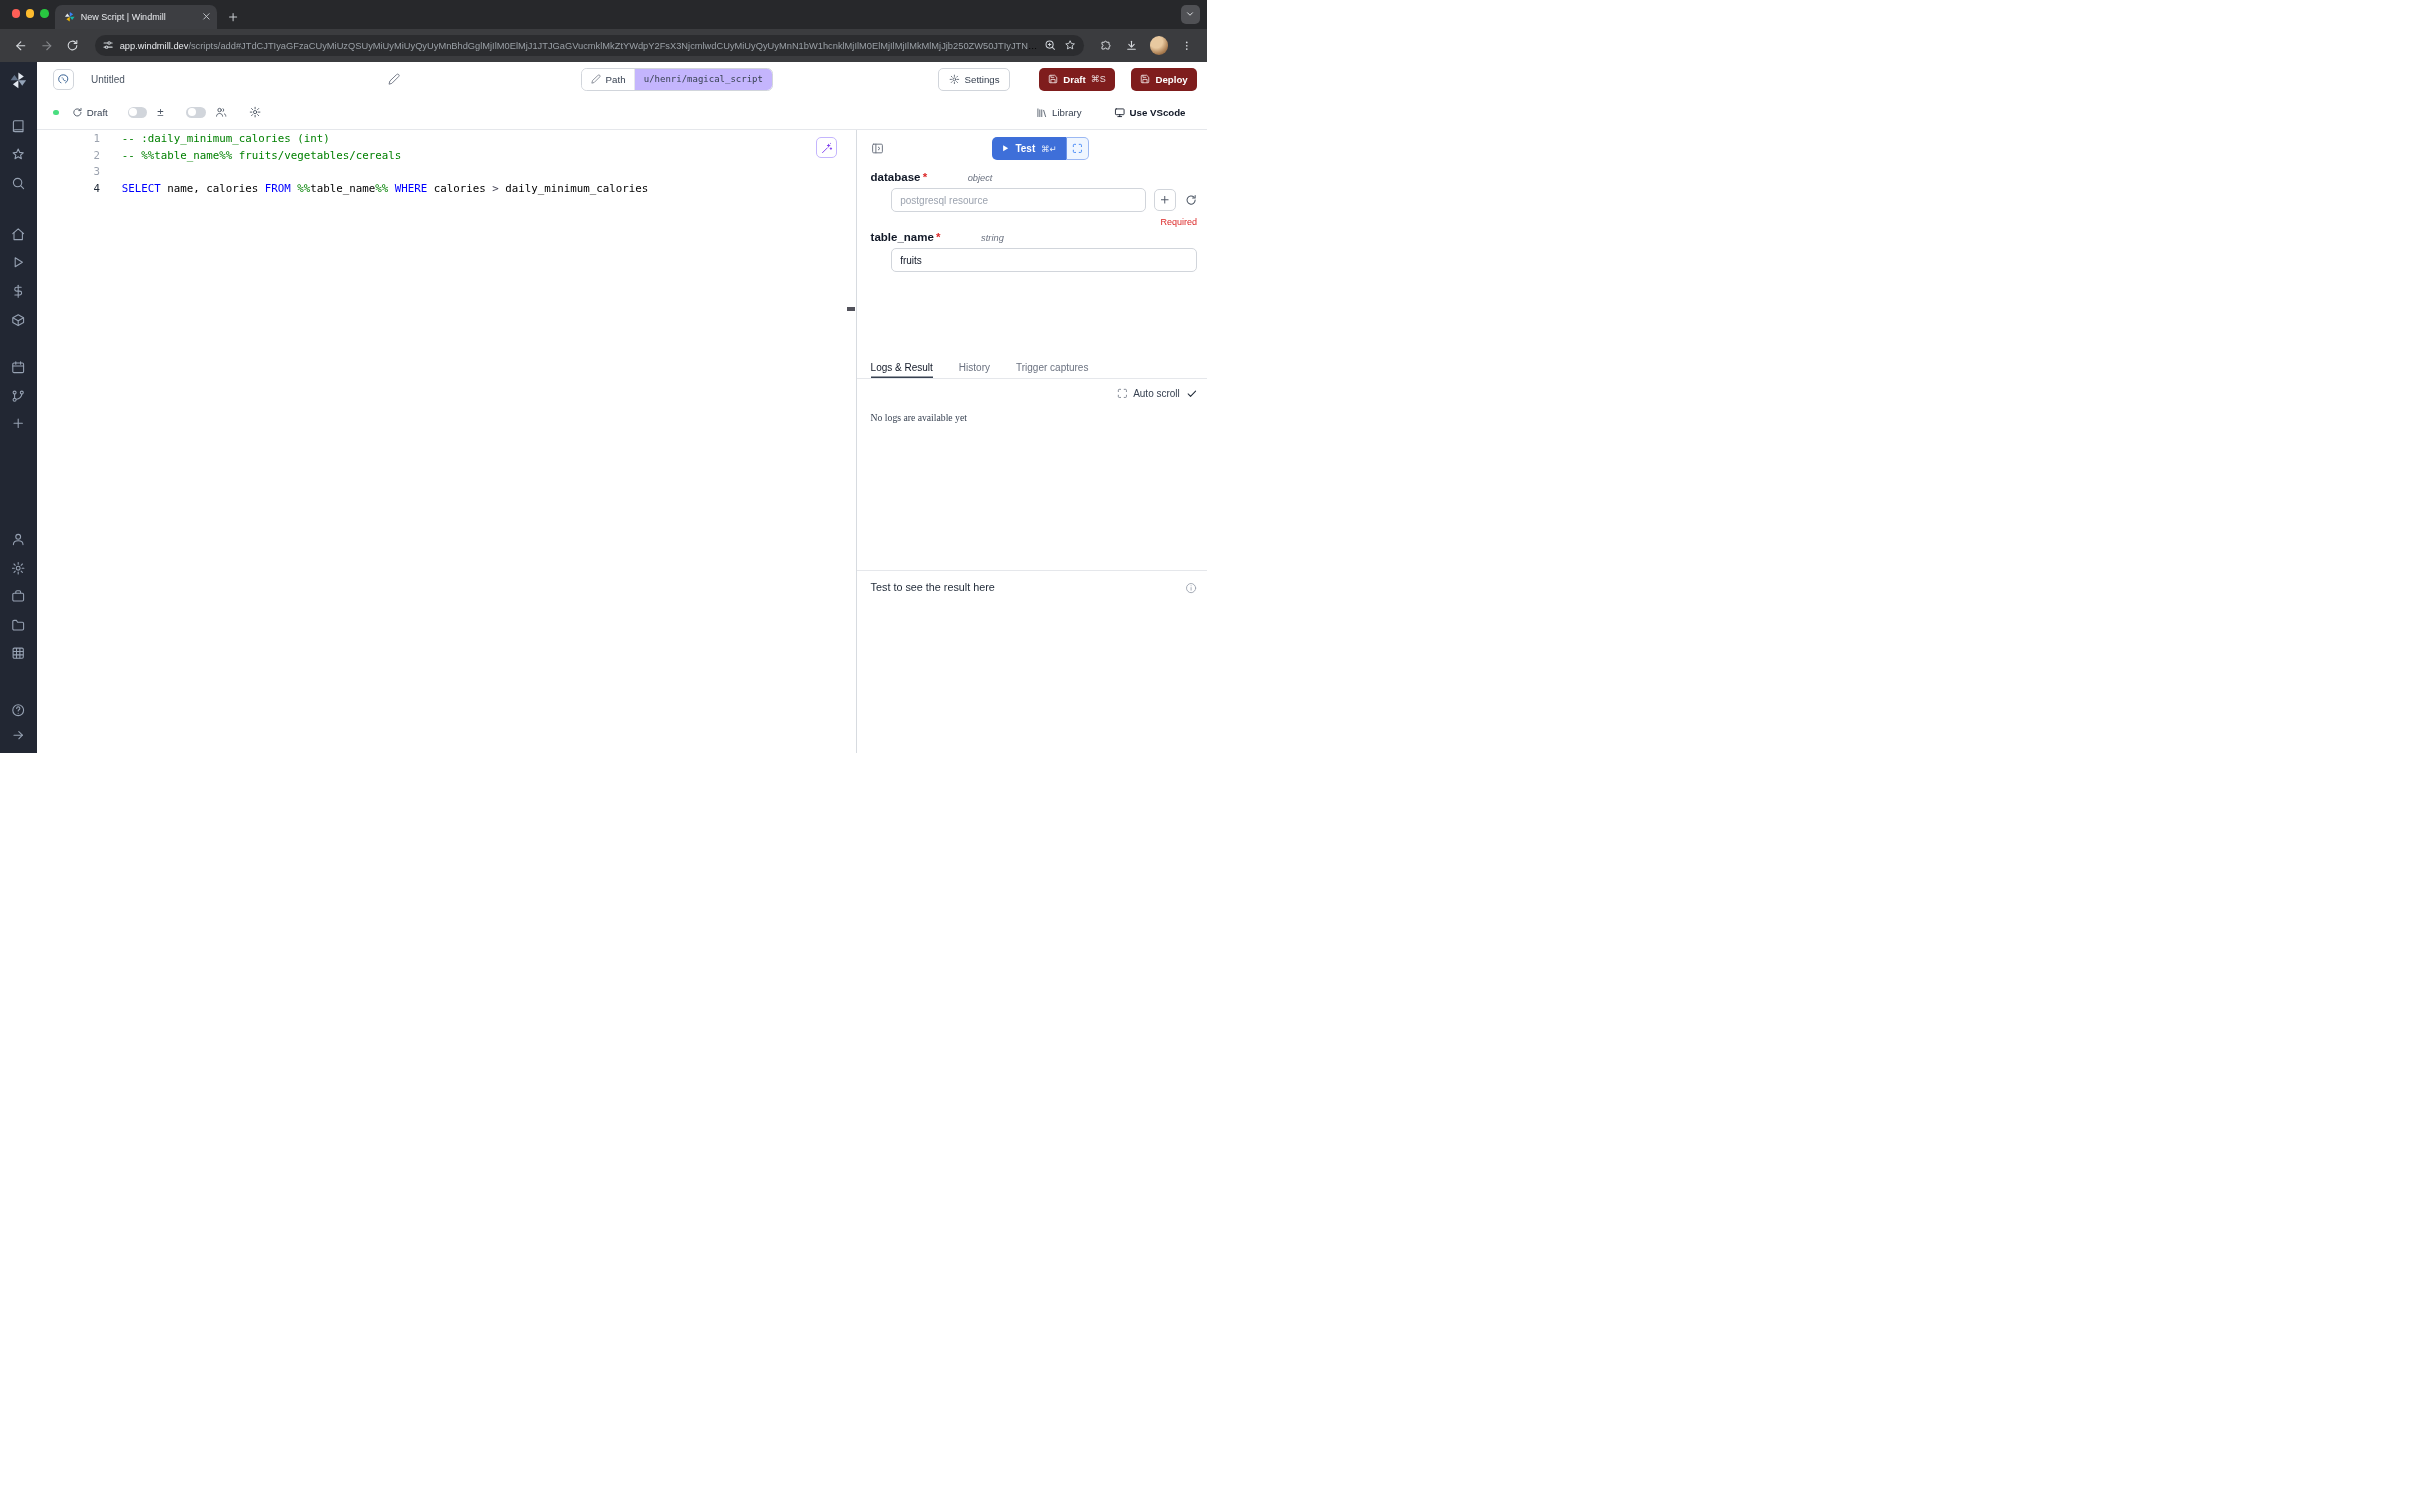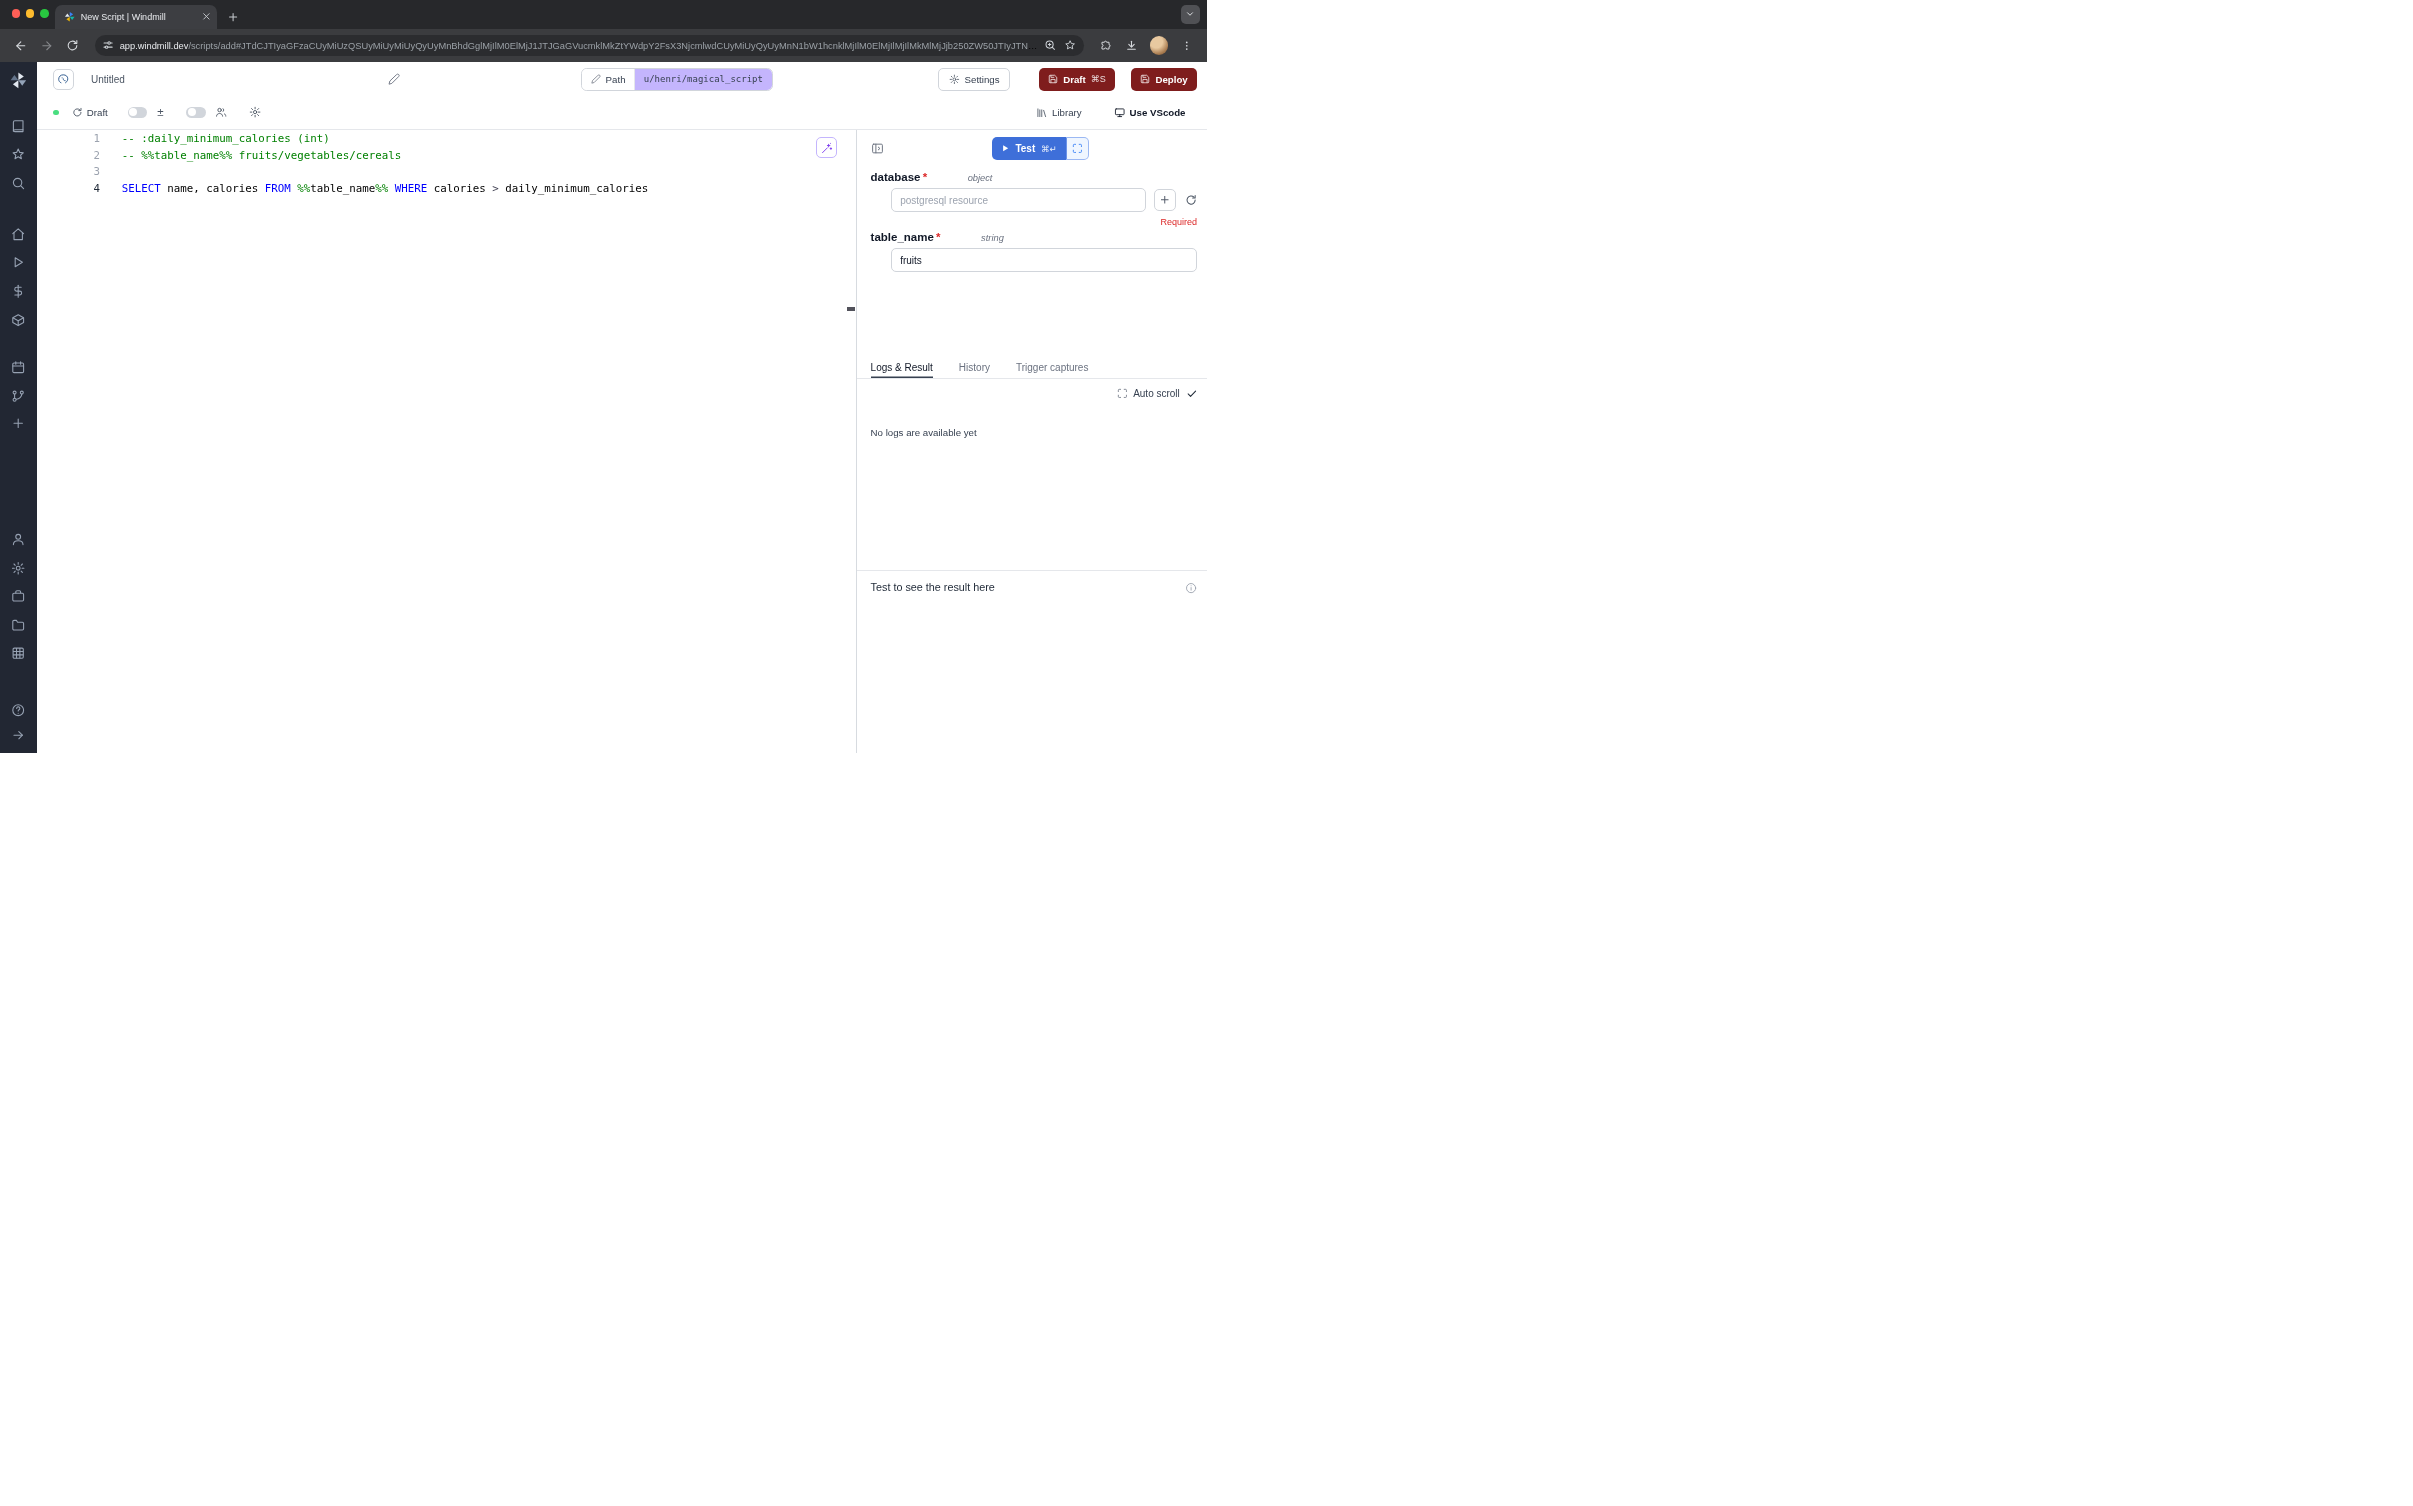--- a/index.html
+++ b/index.html
@@ -101,21 +101,21 @@
               display:flex; align-items:center; justify-content:center; color:#4b5563; cursor:pointer; flex:none; }
   .refresh-ic { margin-left:9.3px; color:#4b5563; display:flex; cursor:pointer; flex:none; }
   .required-note { text-align:right; color:#dc2626; font-size:9px; margin-top:4.3px; }
 
   .rp-tabs { height:24.4px; flex:none; display:flex; align-items:flex-end; gap:26px; padding:0 13.6px; border-bottom:0.7px solid #e5e7eb; }
   .rtab { font-size:10px; color:#6b7280; padding-bottom:5.7px; cursor:pointer; }
   .rtab-active { color:#111827; box-shadow:inset 0 -1.4px 0 #374151; }
 
   .rp-logs { height:192px; flex:none; padding:0 10px 0 13.6px; border-bottom:0.7px solid #e5e7eb; }
   .autoscroll { display:flex; align-items:center; justify-content:flex-end; gap:5.7px; margin-top:8.6px; color:#374151; font-size:10px; }
-  .logs-empty { margin-top:28px; font-family:Liberation Sans, sans-serif; font-size:9.7px; color:#374151; }
+  .logs-empty { margin-top:13px; font-family:Liberation Serif, serif; font-size:9.7px; color:#374151; }
 
   .rp-result { flex:1; padding:9.3px 10px 0 13.6px; display:flex; align-items:flex-start; justify-content:space-between; }
   .result-text { font-size:10.8px; color:#1f2937; }
   .info-ic { color:#9ca3af; display:flex; margin-top:1.4px; }
 
   .clickable { cursor:pointer; }
 </style>
 </head>
 <body>
 

